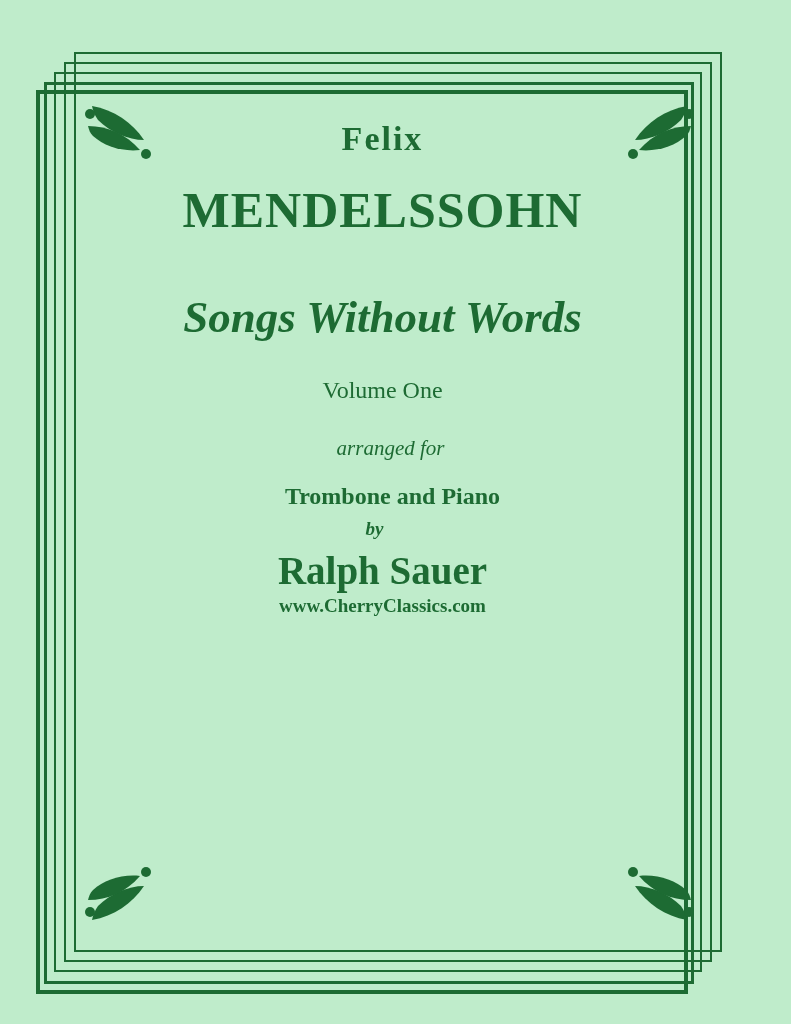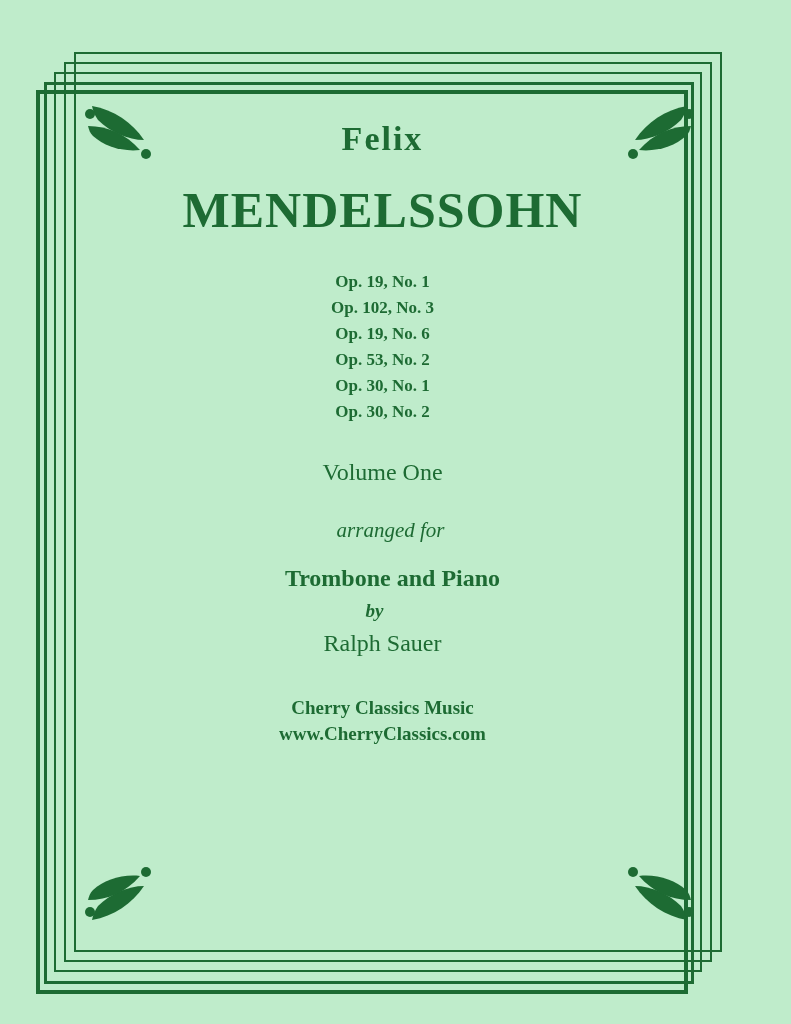--- a/index.html
+++ b/index.html
@@ -98,22 +98,22 @@
     margin: 22px 0 0 0;
     padding-left: 20px;
   }
   .by {
     font-size: 19px;
     font-weight: bold;
     font-style: italic;
     margin: 8px 16px 0 0;
   }
   .arranger {
-    font-size: 24px;
-    font-weight: normal;
+    font-size: 39px;
+    font-weight: bold;
     margin: 8px 0 0 0;
   }
   .publisher {
     font-size: 19px;
     font-weight: bold;
     margin: 38px 0 0 0;
     line-height: 1.35;
   }
   .website {
     font-size: 19px;
@@ -171,32 +171,24 @@
         <circle cx="6" cy="14" r="5"></circle>
         <circle cx="62" cy="54" r="5"></circle>
       </g>
     </svg>
   </div>
 
   <div class="content">
 
     <p class="composer-first">Felix</p>
     <p class="composer-last">MENDELSSOHN</p>
+    <p class="work-title">Songs Without Words</p>
 
-    <div class="opus-list">
-      <div>Op. 19, No. 1</div>
-      <div>Op. 102, No. 3</div>
-      <div>Op. 19, No. 6</div>
-      <div>Op. 53, No. 2</div>
-      <div>Op. 30, No. 1</div>
-      <div>Op. 30, No. 2</div>
-    </div>
 
     <p class="volume">Volume One</p>
     <p class="arranged-for">arranged for</p>
     <p class="instrumentation">Trombone and Piano</p>
     <p class="by">by</p>
     <p class="arranger">Ralph Sauer</p>
-    <p class="publisher">Cherry Classics Music</p>
     <p class="website">www.CherryClassics.com</p>
 
   </div>
 </div>
 
 </body></html>

